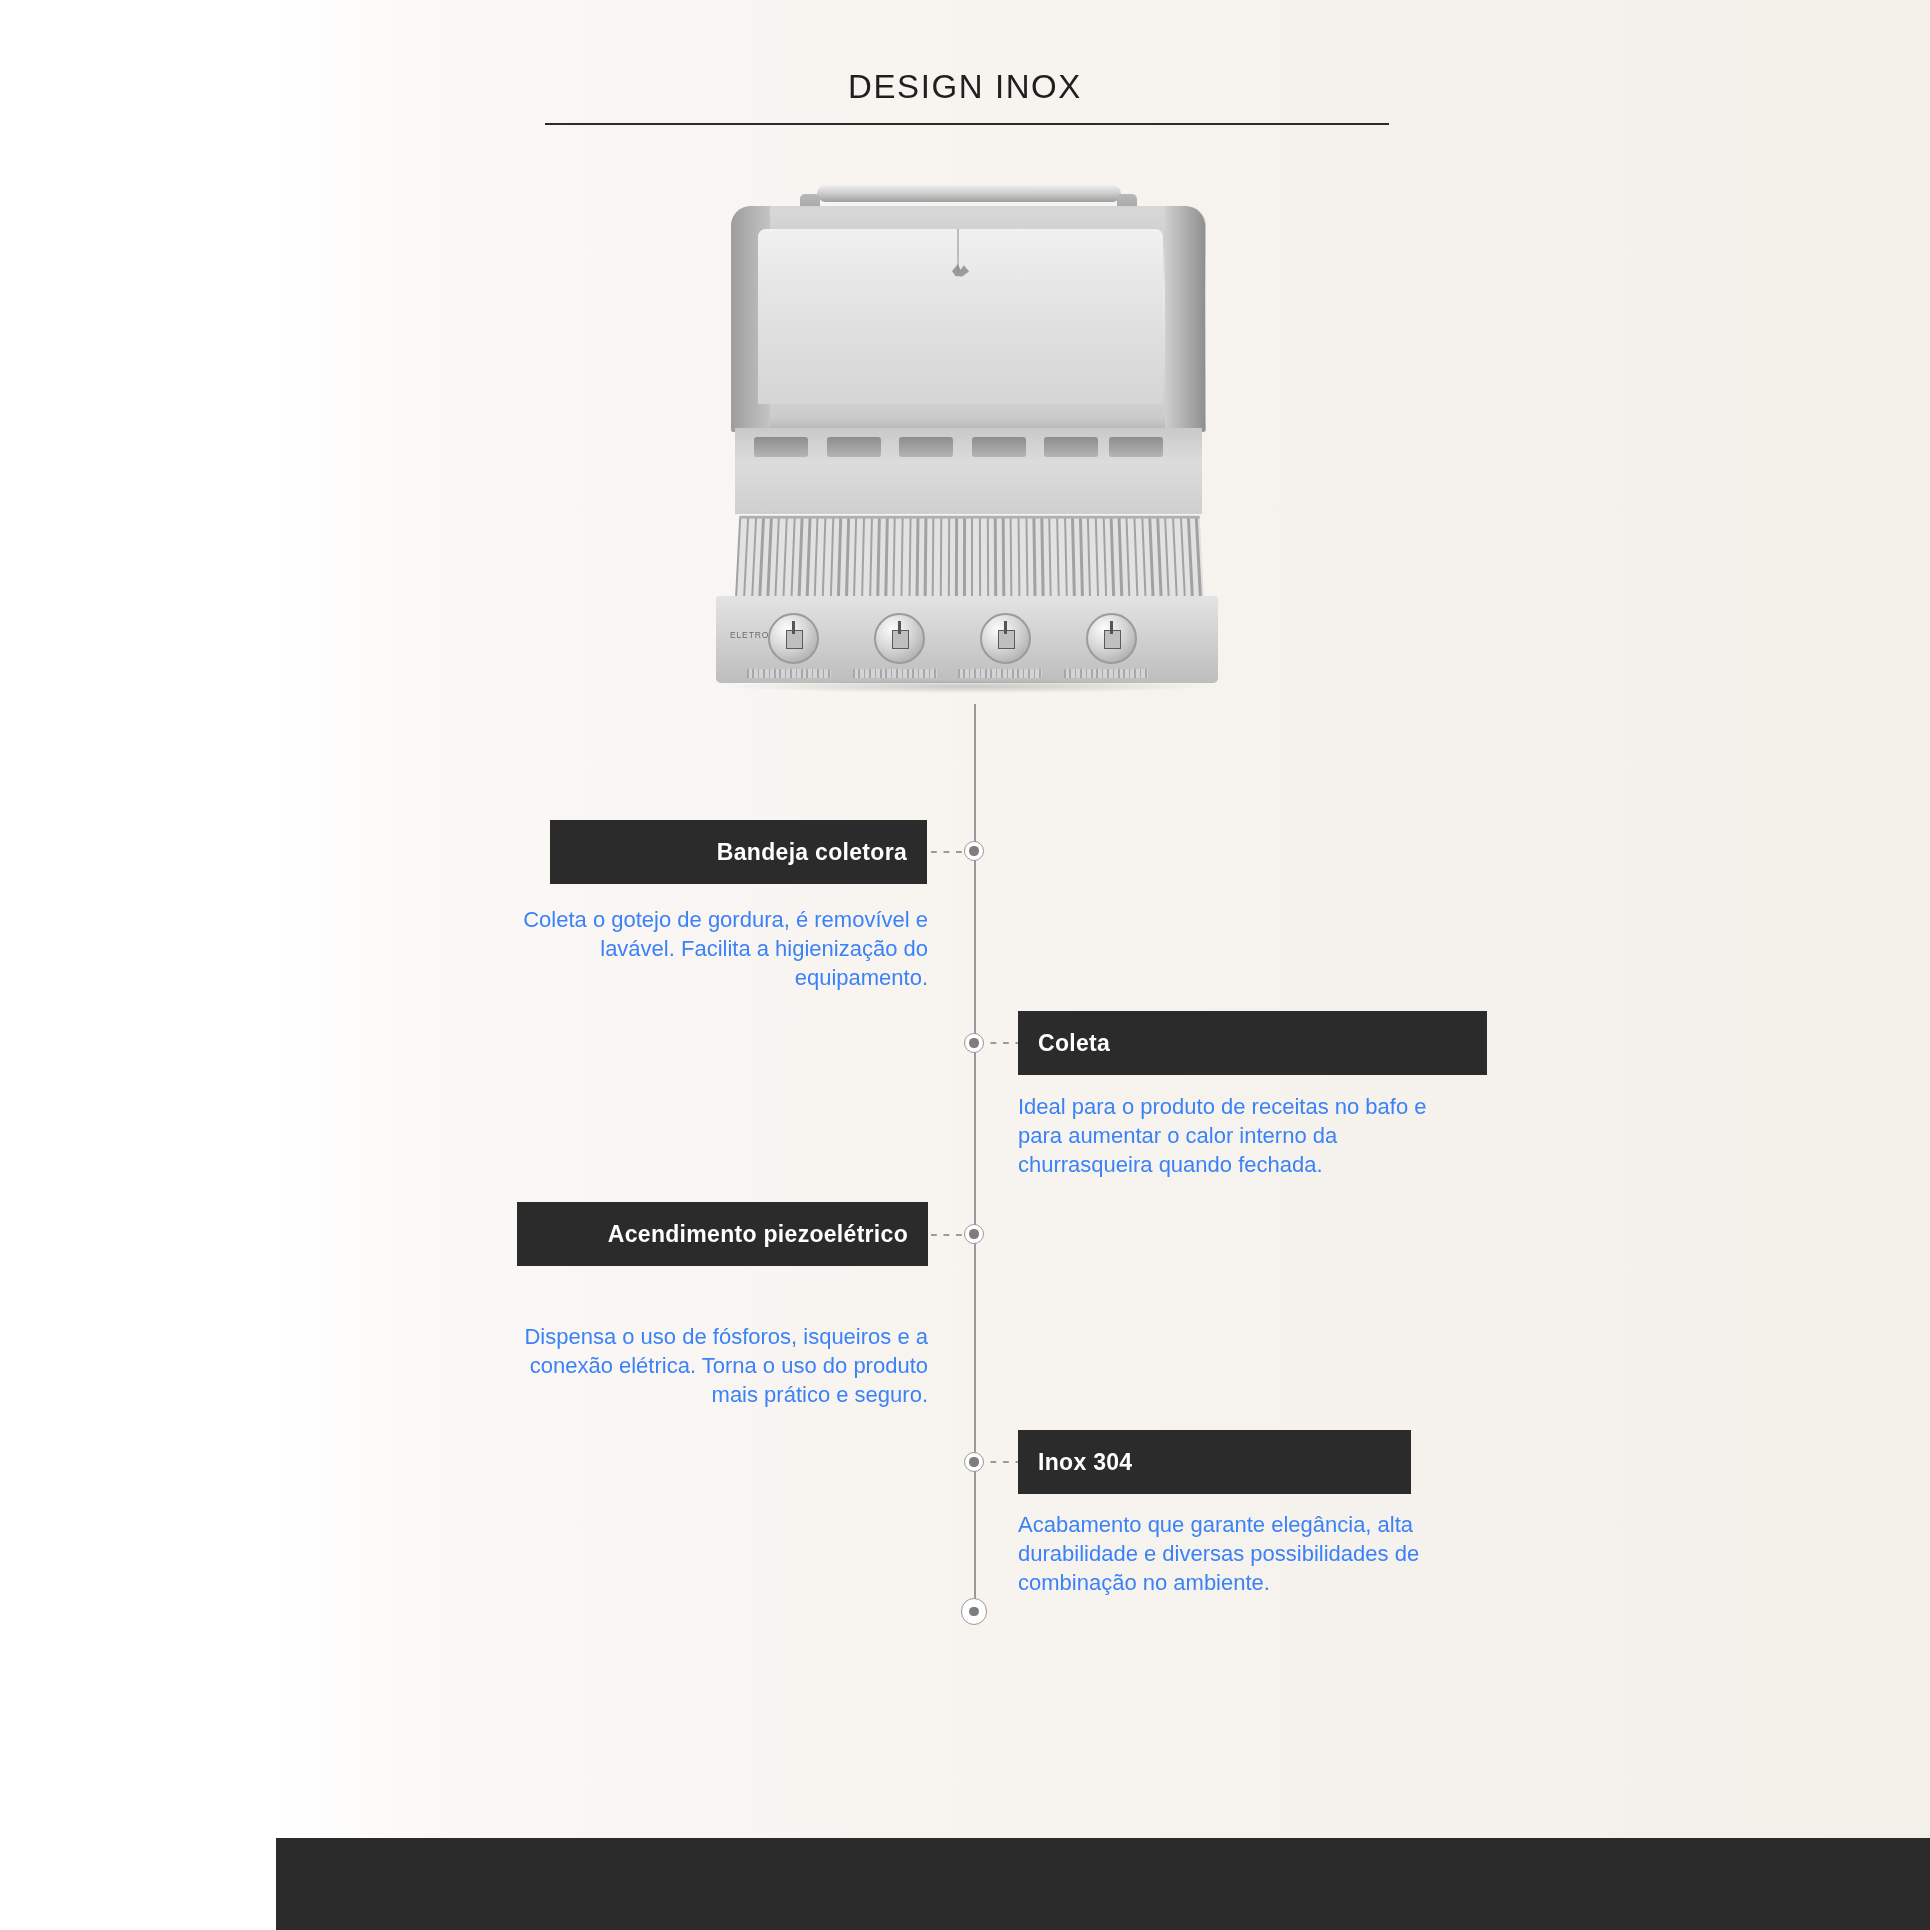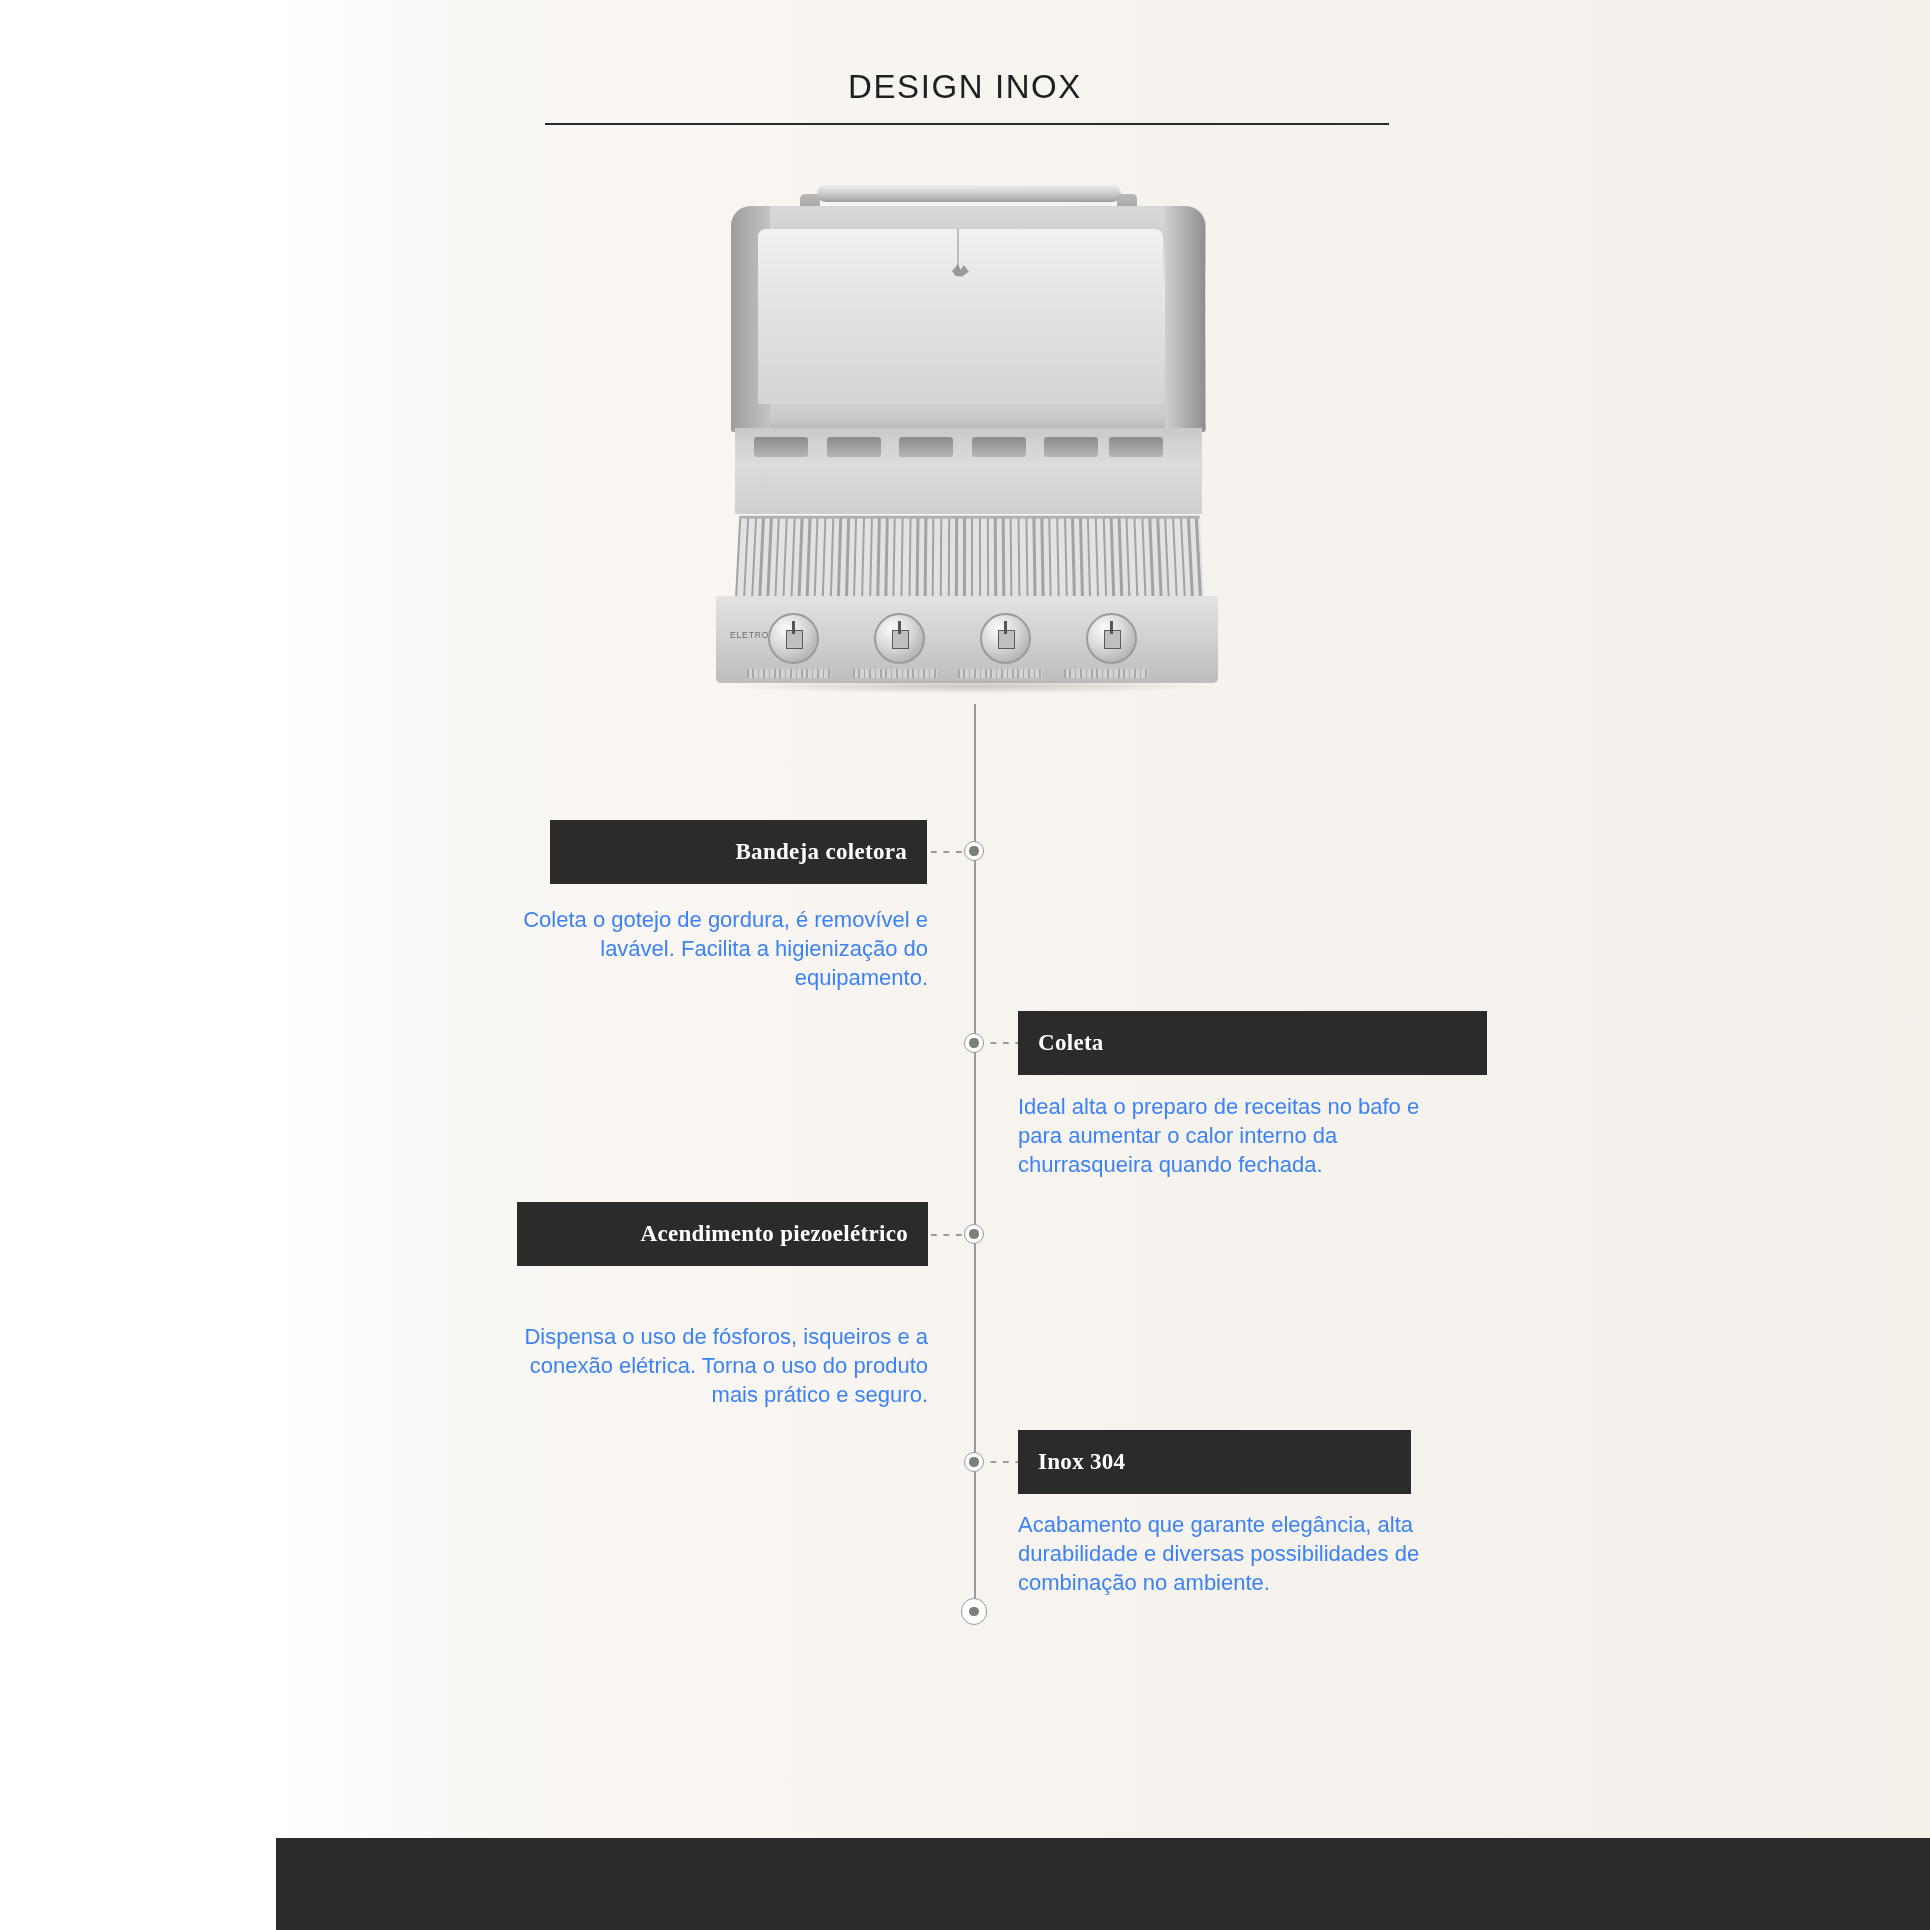--- a/index.html
+++ b/index.html
@@ -252,21 +252,20 @@
 
   
   .label-box {
     position: absolute;
     background: #2b2b2b;
     color: #ffffff;
     display: flex;
     align-items: center;
     height: 64px;
     box-sizing: border-box;
-    font-family: Liberation Serif, serif;
   }
   .label-box.right-align {
     justify-content: flex-end;
     padding-right: 20px;
   }
   .label-box.left-align {
     justify-content: flex-start;
     padding-left: 20px;
   }
   .label-text {
@@ -349,21 +348,21 @@
   </div>
   <div class="dash" style="left:931px; top:851px; width:40px;"></div>
   <div class="node" style="top:841px;"></div>
   <div class="desc ta-right" style="left:498px; top:905px; width:430px;">Coleta o gotejo de gordura, é removível e lavável. Facilita a higienização do equipamento.</div>
 
   <div class="label-box left-align" style="left:1018px; top:1011px; width:469px;">
     <span class="label-text">Coleta</span>
   </div>
   <div class="dash" style="left:978px; top:1042px; width:40px;"></div>
   <div class="node" style="top:1033px;"></div>
-  <div class="desc ta-left" style="left:1018px; top:1092px; width:444px;">Ideal alta o preparo de receitas no bafo e para aumentar o calor interno da churrasqueira quando fechada.</div>
+  <div class="desc ta-left" style="left:1018px; top:1092px; width:444px;">Ideal para o produto de receitas no bafo e para aumentar o calor interno da churrasqueira quando fechada.</div>
 
   <div class="label-box right-align" style="left:517px; top:1202px; width:411px;">
     <span class="label-text">Acendimento piezoelétrico</span>
   </div>
   <div class="dash" style="left:931px; top:1234px; width:40px;"></div>
   <div class="node" style="top:1224px;"></div>
   <div class="desc ta-right" style="left:483px; top:1288px; width:445px;margin-top:34px;">Dispensa o uso de fósforos, isqueiros e a conexão elétrica. Torna o uso do produto mais prático e seguro.</div>
 
   <div class="label-box left-align" style="left:1018px; top:1430px; width:393px;">
     <span class="label-text">Inox 304</span>

